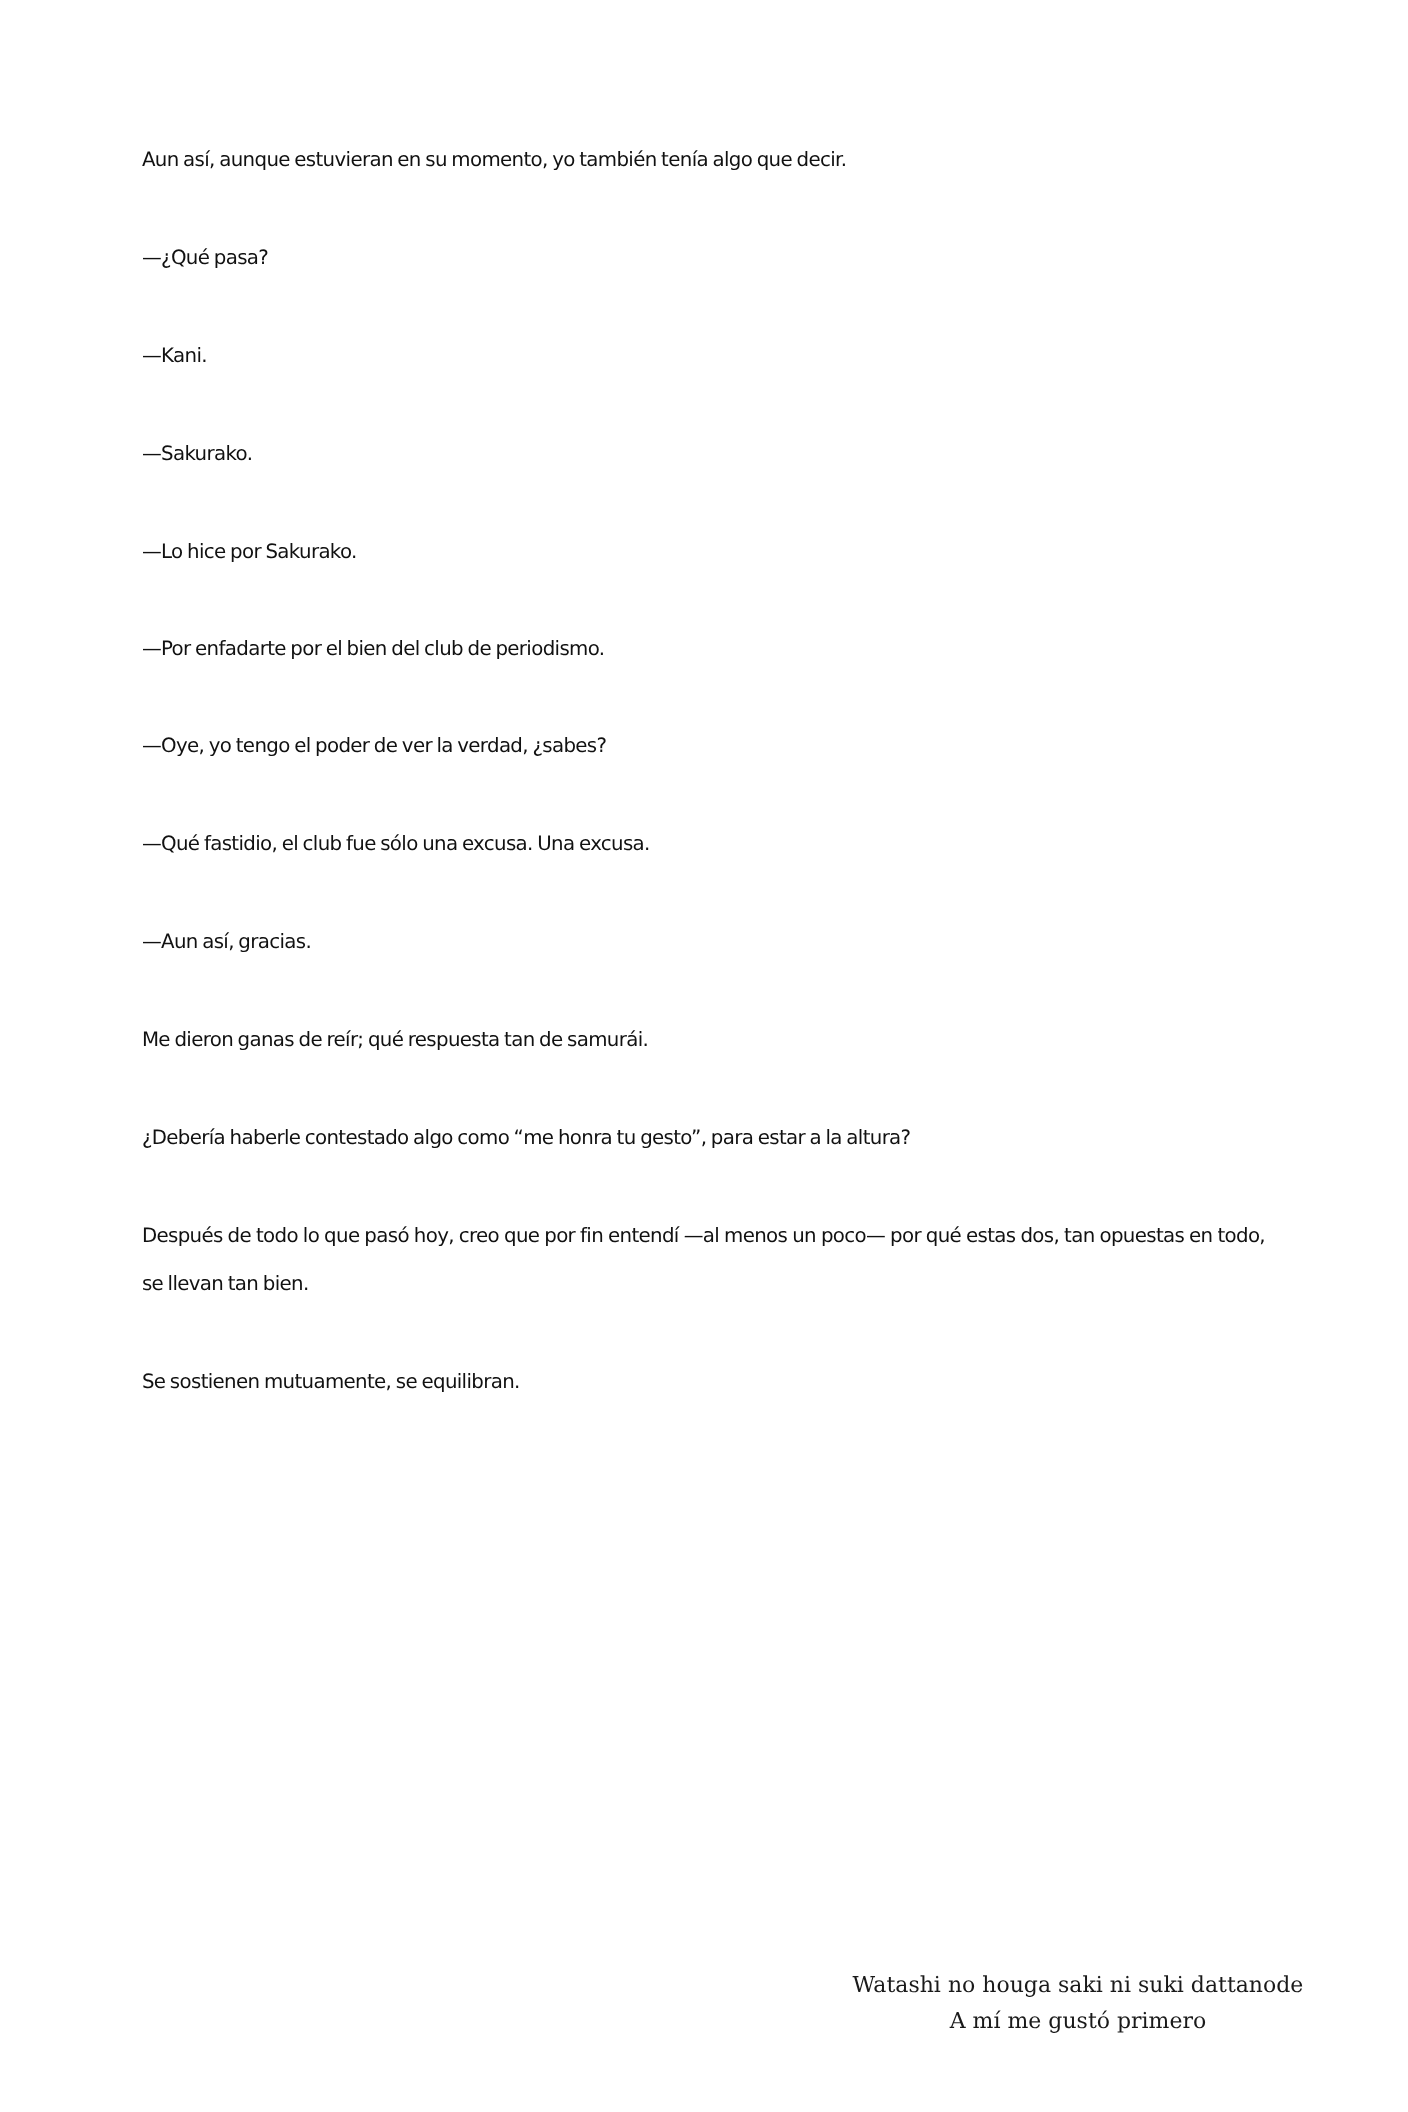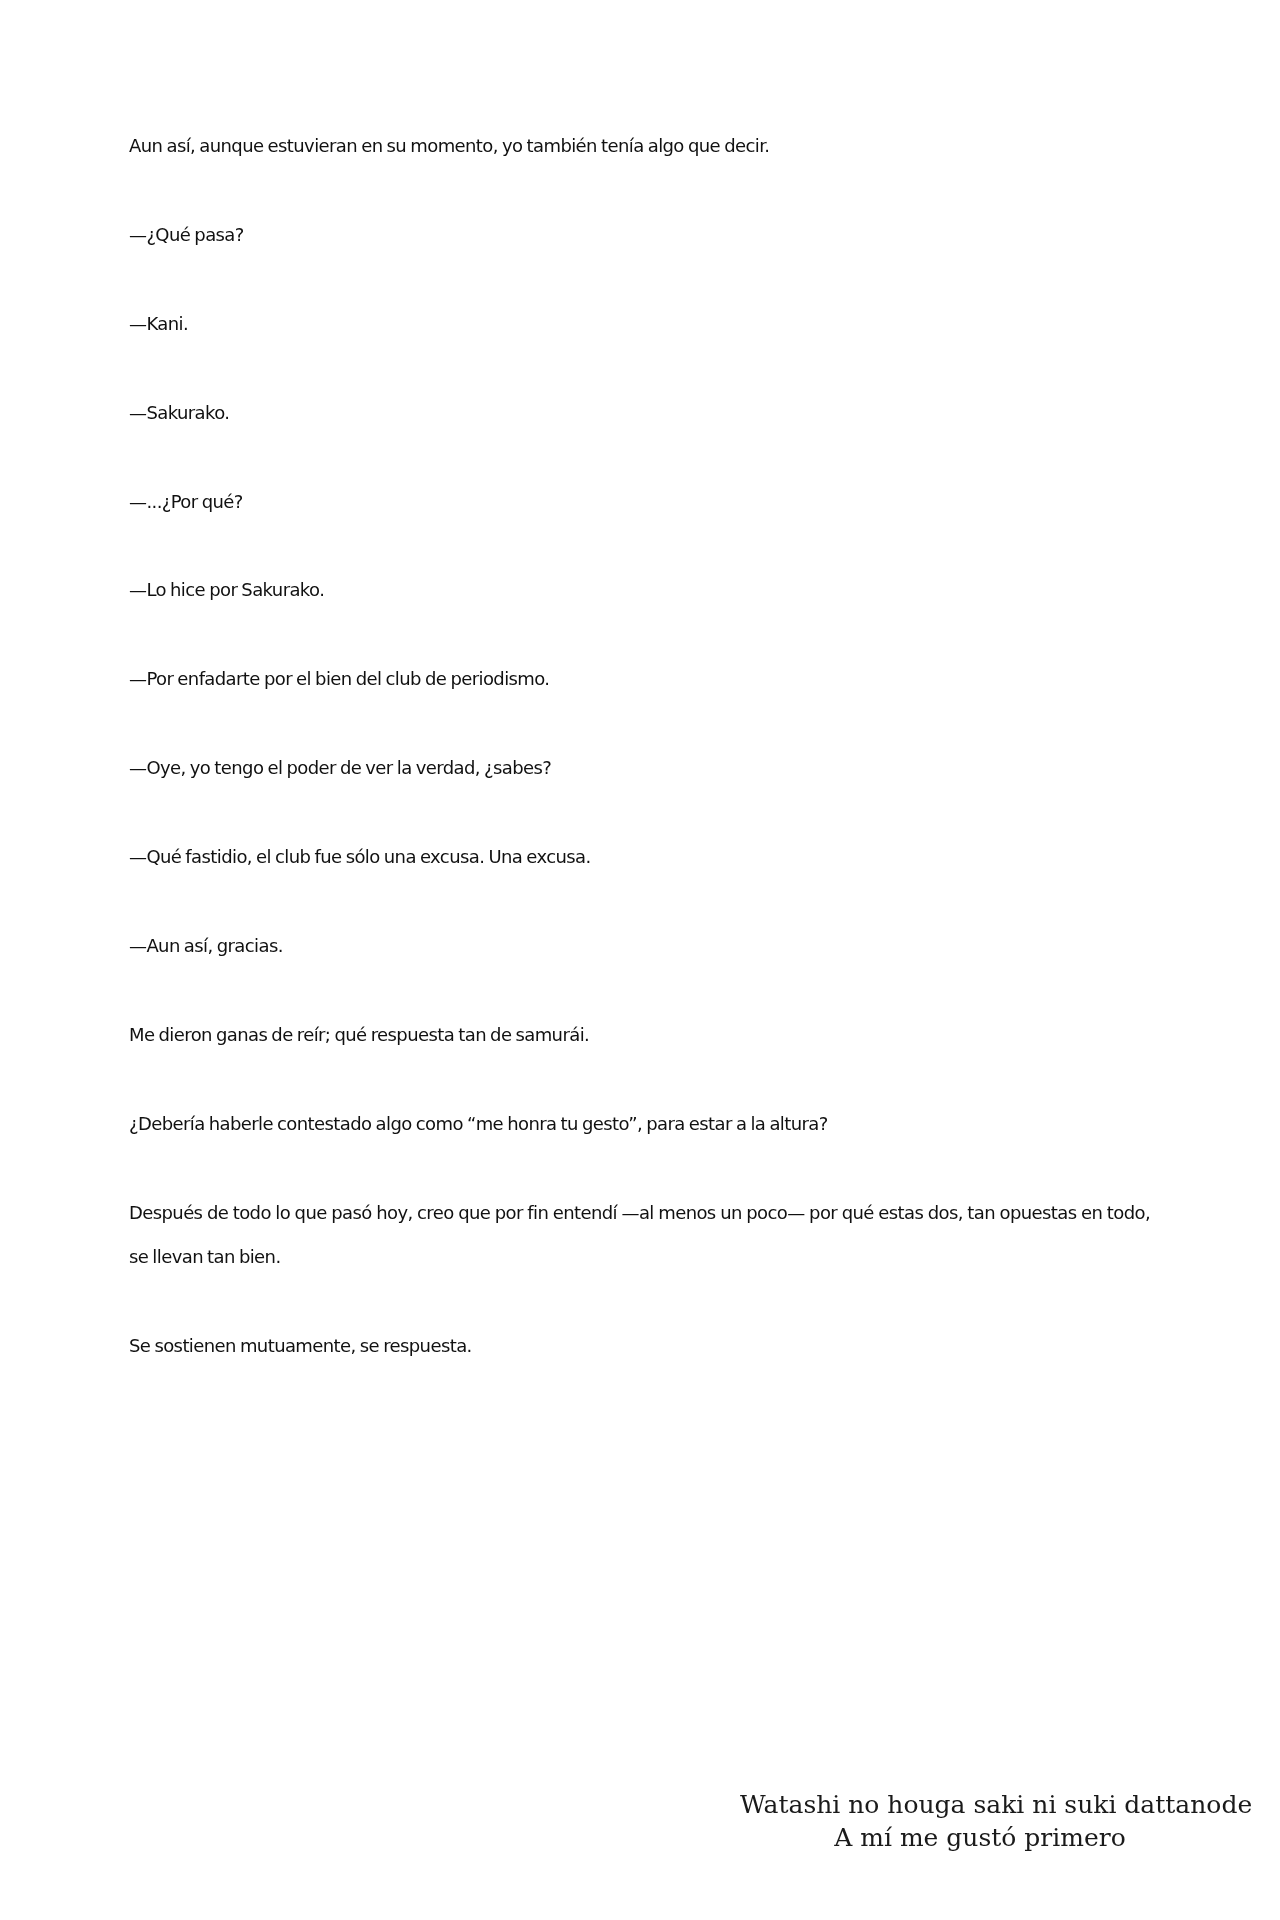--- a/index.html
+++ b/index.html
@@ -30,42 +30,41 @@
       text-align: justify;
     }
     .para:last-child { margin-bottom: 0; }
     .footer {
       position: absolute;
       left: 740px;
       width: 480px;
       top: 1788px;
       text-align: center;
       font-family: "DejaVu Serif", serif;
-      font-size: 25px;
+      font-size: 20px;
       line-height: 33px;
       color: #1a1a1a;
     }
     .footer div { white-space: nowrap; }
   </style>
 </head>
 <body>
 
 <div class="page-body">
   <p class="para">Aun así, aunque estuvieran en su momento, yo también tenía algo que decir.</p>
   <p class="para">—¿Qué pasa?</p>
   <p class="para">—Kani.</p>
   <p class="para">—Sakurako.</p>
-  <p class="para">—...¿Por qué?</p>
   <p class="para">—Lo hice por Sakurako.</p>
   <p class="para">—Por enfadarte por el bien del club de periodismo.</p>
   <p class="para">—Oye, yo tengo el poder de ver la verdad, ¿sabes?</p>
   <p class="para">—Qué fastidio, el club fue sólo una excusa. Una excusa.</p>
   <p class="para">—Aun así, gracias.</p>
   <p class="para">Me dieron ganas de reír; qué respuesta tan de samurái.</p>
   <p class="para">¿Debería haberle contestado algo como “me honra tu gesto”, para estar a la altura?</p>
   <p class="para">Después de todo lo que pasó hoy, creo que por fin entendí —al menos un poco— por qué estas dos, tan opuestas en todo, se llevan tan bien.</p>
-  <p class="para">Se sostienen mutuamente, se respuesta.</p>
+  <p class="para">Se sostienen mutuamente, se equilibran.</p>
 </div>
 
 <div class="footer">
   <div>Watashi no houga saki ni suki dattanode</div>
   <div>A mí me gustó primero</div>
 </div>
 
 </body></html>

